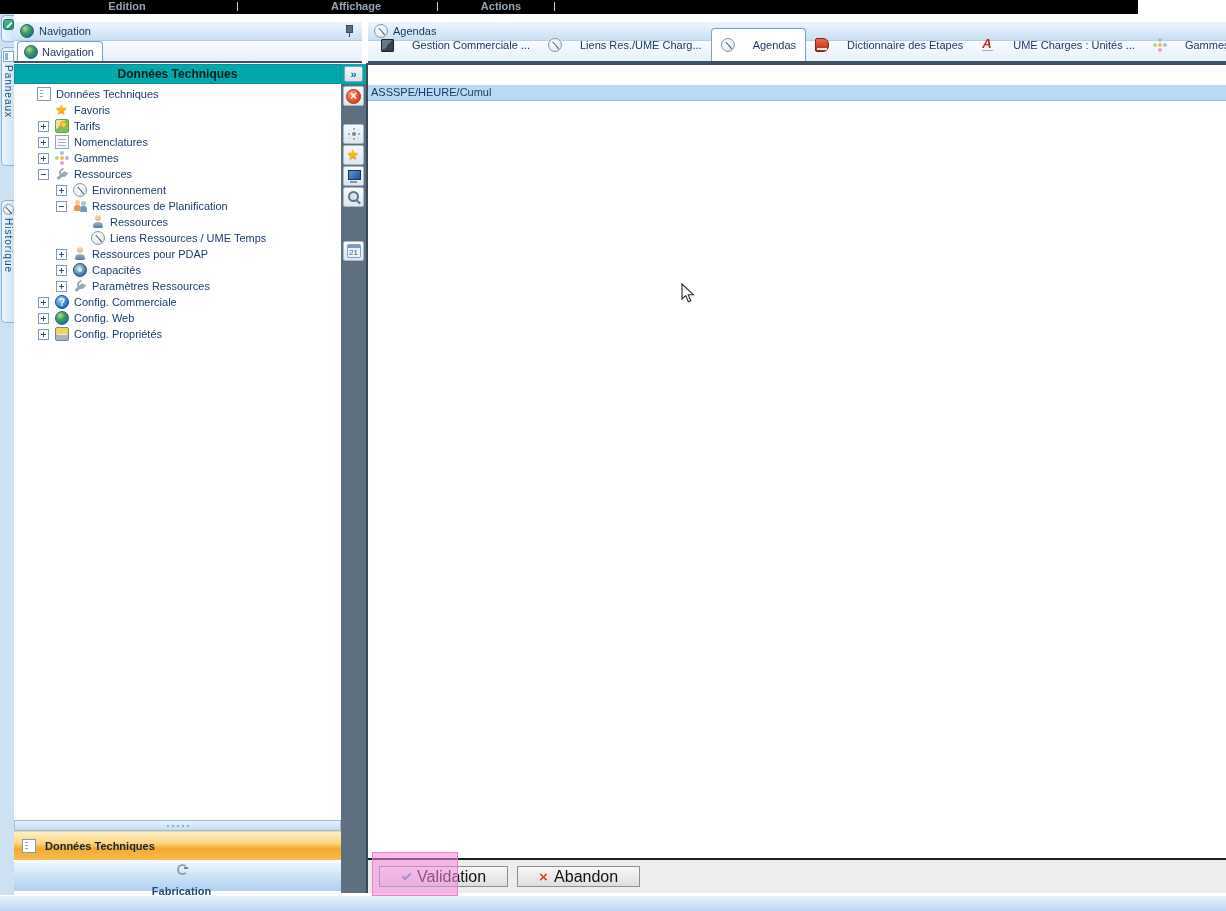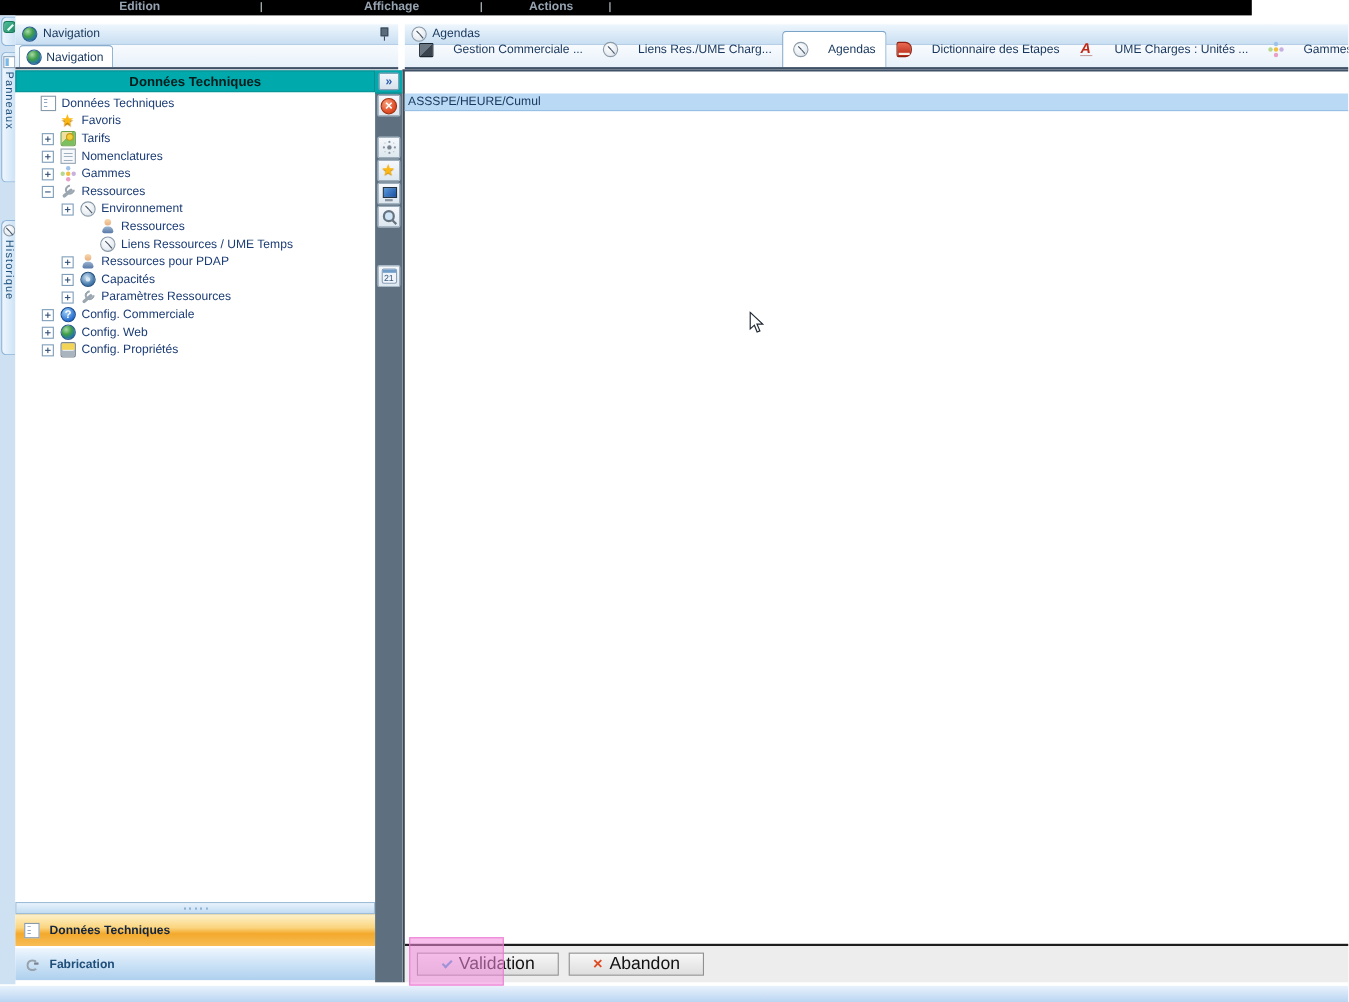--- a/index.html
+++ b/index.html
@@ -110,21 +110,21 @@
   .expand.plus::after{content:"";position:absolute;left:4px;top:2px;width:1px;height:5px;background:#33527a;}
   .trow .icon{margin-right:5px;}
   
   #splitter{position:absolute;left:14px;top:820px;width:327px;height:11px;box-sizing:border-box;
         background:linear-gradient(#e8f2fc,#c2dcf2);border:1px solid #9cbcd8;}
   #splitter::after{content:"";position:absolute;left:152px;top:4px;width:22px;height:2px;
         background:repeating-linear-gradient(90deg,#8fb2d4 0 2px,transparent 2px 5px);}
   #groups{position:absolute;left:14px;top:831px;width:327px;}
   .group{display:flex;align-items:center;gap:9px;padding-left:8px;font-weight:bold;font-size:11px;box-sizing:border-box;}
   .group.orange{height:29px;background:linear-gradient(#fdf0c8 0%,#fbd57f 40%,#f3a92d 60%,#f7bd55 100%);color:#13253f;border-top:1px solid #e8d8a8;}
-  .group.blue{height:31px;background:linear-gradient(#eef6fe 0%,#cfe4f7 45%,#aed0ee 100%);color:#1f4e79;border-top:2px solid #fff;}
+  .group.blue{height:31px;background:linear-gradient(#eef6fe 0%,#cfe4f7 45%,#aed0ee 100%);color:#1f4e79;border-top:2px solid #fff;flex-direction:column;}
   
   #side-toolbar{position:absolute;left:341px;top:64px;width:25px;height:829px;background:#5e7080;}
   .tcell{height:21px;width:25px;background:#00a9ac;border-bottom:1px solid #0a8e91;display:flex;align-items:center;justify-content:center;box-sizing:border-box;}
   .cbtn{width:19px;height:16px;background:linear-gradient(#f2f7fb,#d6e2ec);border:1px solid #8aa0b8;border-radius:2px;
         font-size:11px;font-weight:bold;line-height:14px;text-align:center;box-sizing:border-box;}
   .tbtn{width:21px;height:20px;margin:1px auto;background:linear-gradient(#f6f9fc,#dde7ef);border:1px solid #a8b8c6;
         border-radius:2px;display:flex;align-items:center;justify-content:center;box-sizing:border-box;}
   .tbtn.g1{margin-top:18px;} .tbtn.g2{margin-top:34px;}
   
   #main-panel{position:absolute;left:366px;top:63px;width:860px;height:830px;background:#fff;
@@ -227,20 +227,26 @@
         <span class="icon i-wrench"></span>
         <span>Ressources</span>
       </div>
       <div class="trow">
         <span class="indent" style="width: 42px;"></span>
         <span class="expand plus"></span>
         <span class="icon i-clock"></span>
         <span>Environnement</span>
       </div>
       <div class="trow">
+        <span class="indent" style="width: 42px;"></span>
+        <span class="expand minus"></span>
+        <span class="icon i-team"></span>
+        <span>Ressources de Planification</span>
+      </div>
+      <div class="trow">
         <span class="indent" style="width: 60px;"></span>
         <span class="slot"></span>
         <span class="icon i-person"></span>
         <span>Ressources</span>
       </div>
       <div class="trow">
         <span class="indent" style="width: 60px;"></span>
         <span class="slot"></span>
         <span class="icon i-clock"></span>
         <span>Liens Ressources / UME Temps</span>

